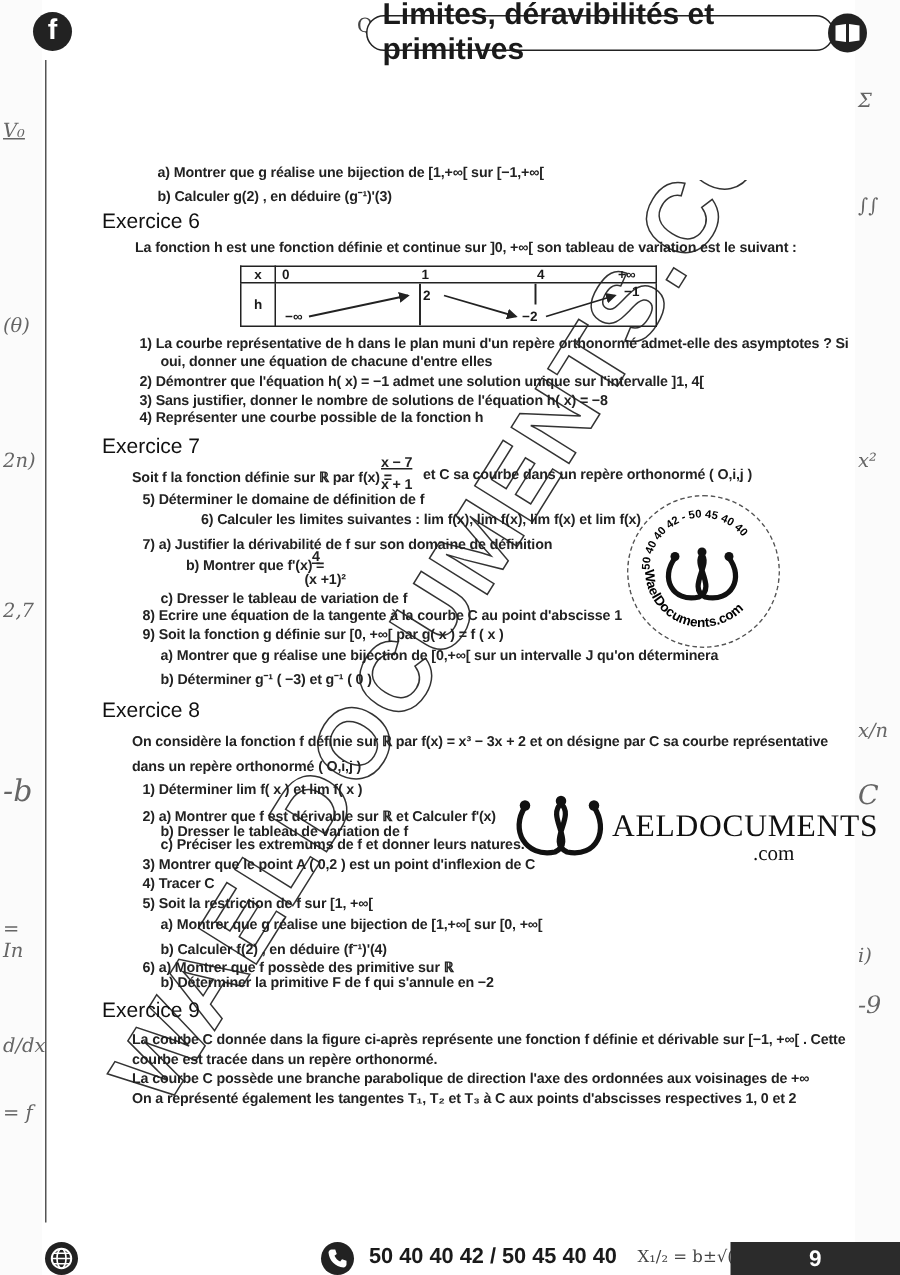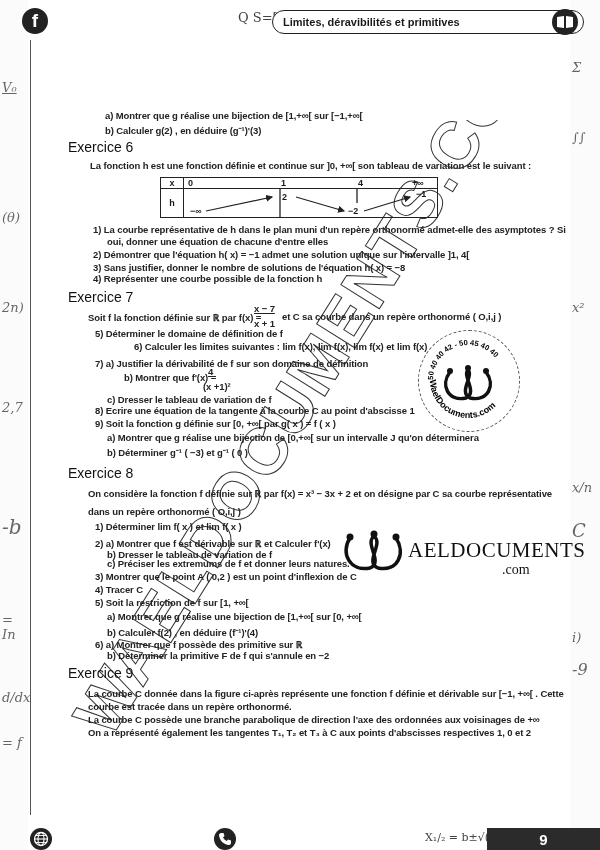--- a/index.html
+++ b/index.html
@@ -5,21 +5,21 @@
   html, body { margin:0; padding:0; }
   body { width:600px; height:850px; position:relative; overflow:hidden; background:#fff; font-family:"Liberation Sans", sans-serif; color:#1a1a1a; }
   .margin-left { position:absolute; left:0; top:0; width:28px; height:850px; background:#fbfbfb; }
   .margin-right { position:absolute; right:0; top:0; width:30px; height:850px; background:#fbfbfb; }
   .scribble { position:absolute; font-family:"DejaVu Serif", serif; color:#333; font-style:italic; font-size:13px; opacity:0.75; }
   .page-border { position:absolute; left:30px; top:40px; width:1px; height:775px; background:#555; }
 
   .header { position:absolute; top:8px; left:0; width:600px; height:30px; }
   .pill { position:absolute; top:2px; height:24px; border:1.5px solid #222; border-radius:14px; background:#fff; display:flex; align-items:center; font-weight:bold; font-size:15px; }
   .pill-left { left:18px; width:214px; padding-left:28px; box-sizing:border-box; }
-  .pill-right { left:272px; width:312px; padding-left:10px; box-sizing:border-box; font-size:11px; }
+  .pill-right { left:244px; width:312px; padding-left:10px; box-sizing:border-box; font-size:20px; }
   .fb-icon { position:absolute; left:22px; top:0px; width:26px; height:26px; border-radius:50%; background:#222; color:#fff; font-weight:bold; font-size:19px; display:flex; align-items:center; justify-content:center; z-index:2; }
   .book-icon { position:absolute; left:552px; top:1px; width:26px; height:26px; border-radius:50%; background:#222; z-index:2; display:flex; align-items:center; justify-content:center; }
   .book-icon svg { width:18px; height:14px; }
   .hdr-formula { position:absolute; left:238px; top:2px; font-family:"DejaVu Serif", serif; font-size:13px; color:#444; }
 
   .content { position:absolute; left:0; top:0; width:600px; }
   .line { position:absolute; font-size:9.5px; font-weight:bold; white-space:nowrap; color:#222; letter-spacing:-0.1px; }
   .ex-title { position:absolute; font-size:14px; font-weight:normal; color:#111; }
 
   table.var { position:absolute; left:160px; top:177px; width:278px; border-collapse:collapse; font-size:9px; font-weight:bold; }
@@ -208,17 +208,18 @@
         <line x1="1.5" y1="8" x2="14.5" y2="8" stroke="#fff" stroke-width="1.1"></line>
         <line x1="2.5" y1="4.5" x2="13.5" y2="4.5" stroke="#fff" stroke-width="0.9"></line>
         <line x1="2.5" y1="11.5" x2="13.5" y2="11.5" stroke="#fff" stroke-width="0.9"></line>
       </svg>
   </div>
   <div class="phone-icon">
     <svg width="14" height="14" viewBox="0 0 14 14">
         <path d="M3 1 L5.5 1 L6.5 4 L5 5.2 C5.8 7 7 8.2 8.8 9 L10 7.5 L13 8.5 L13 11 C13 12 12 13 11 13 C5.5 12.5 1.5 8.5 1 3 C1 2 2 1 3 1 Z" fill="#fff"></path>
       </svg>
   </div>
+  <span class="phone-text">50 40 40 42 / 50 45 40 40</span>
   <span class="foot-formula">X₁/₂ = b±√(Δ)</span>
   <div class="page-num-box">
     <span>9</span>
   </div>
 </div>
 
 </body></html>

